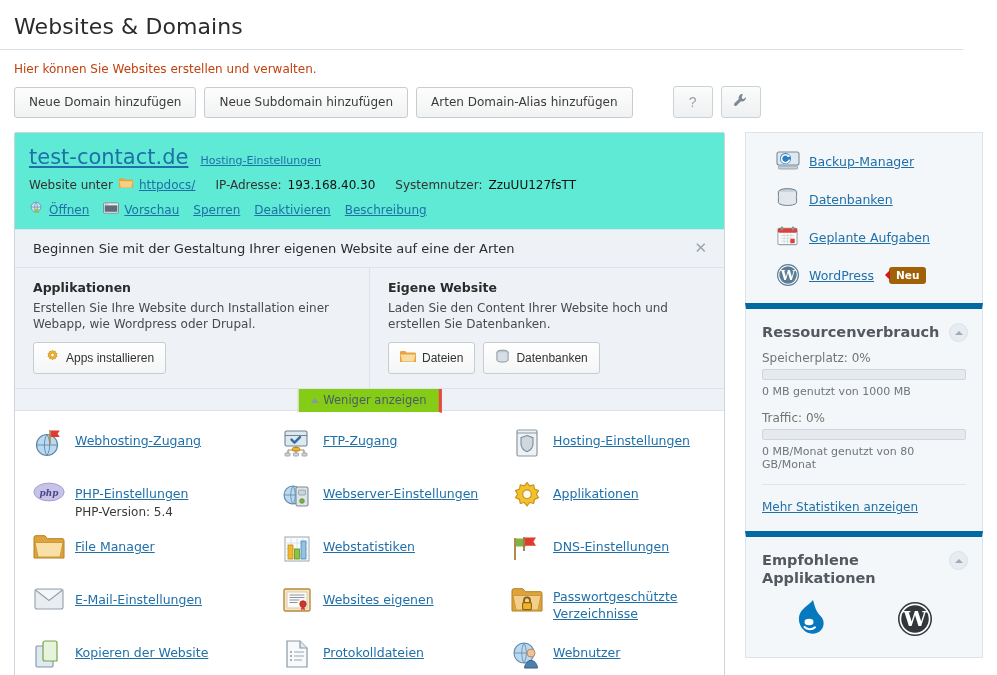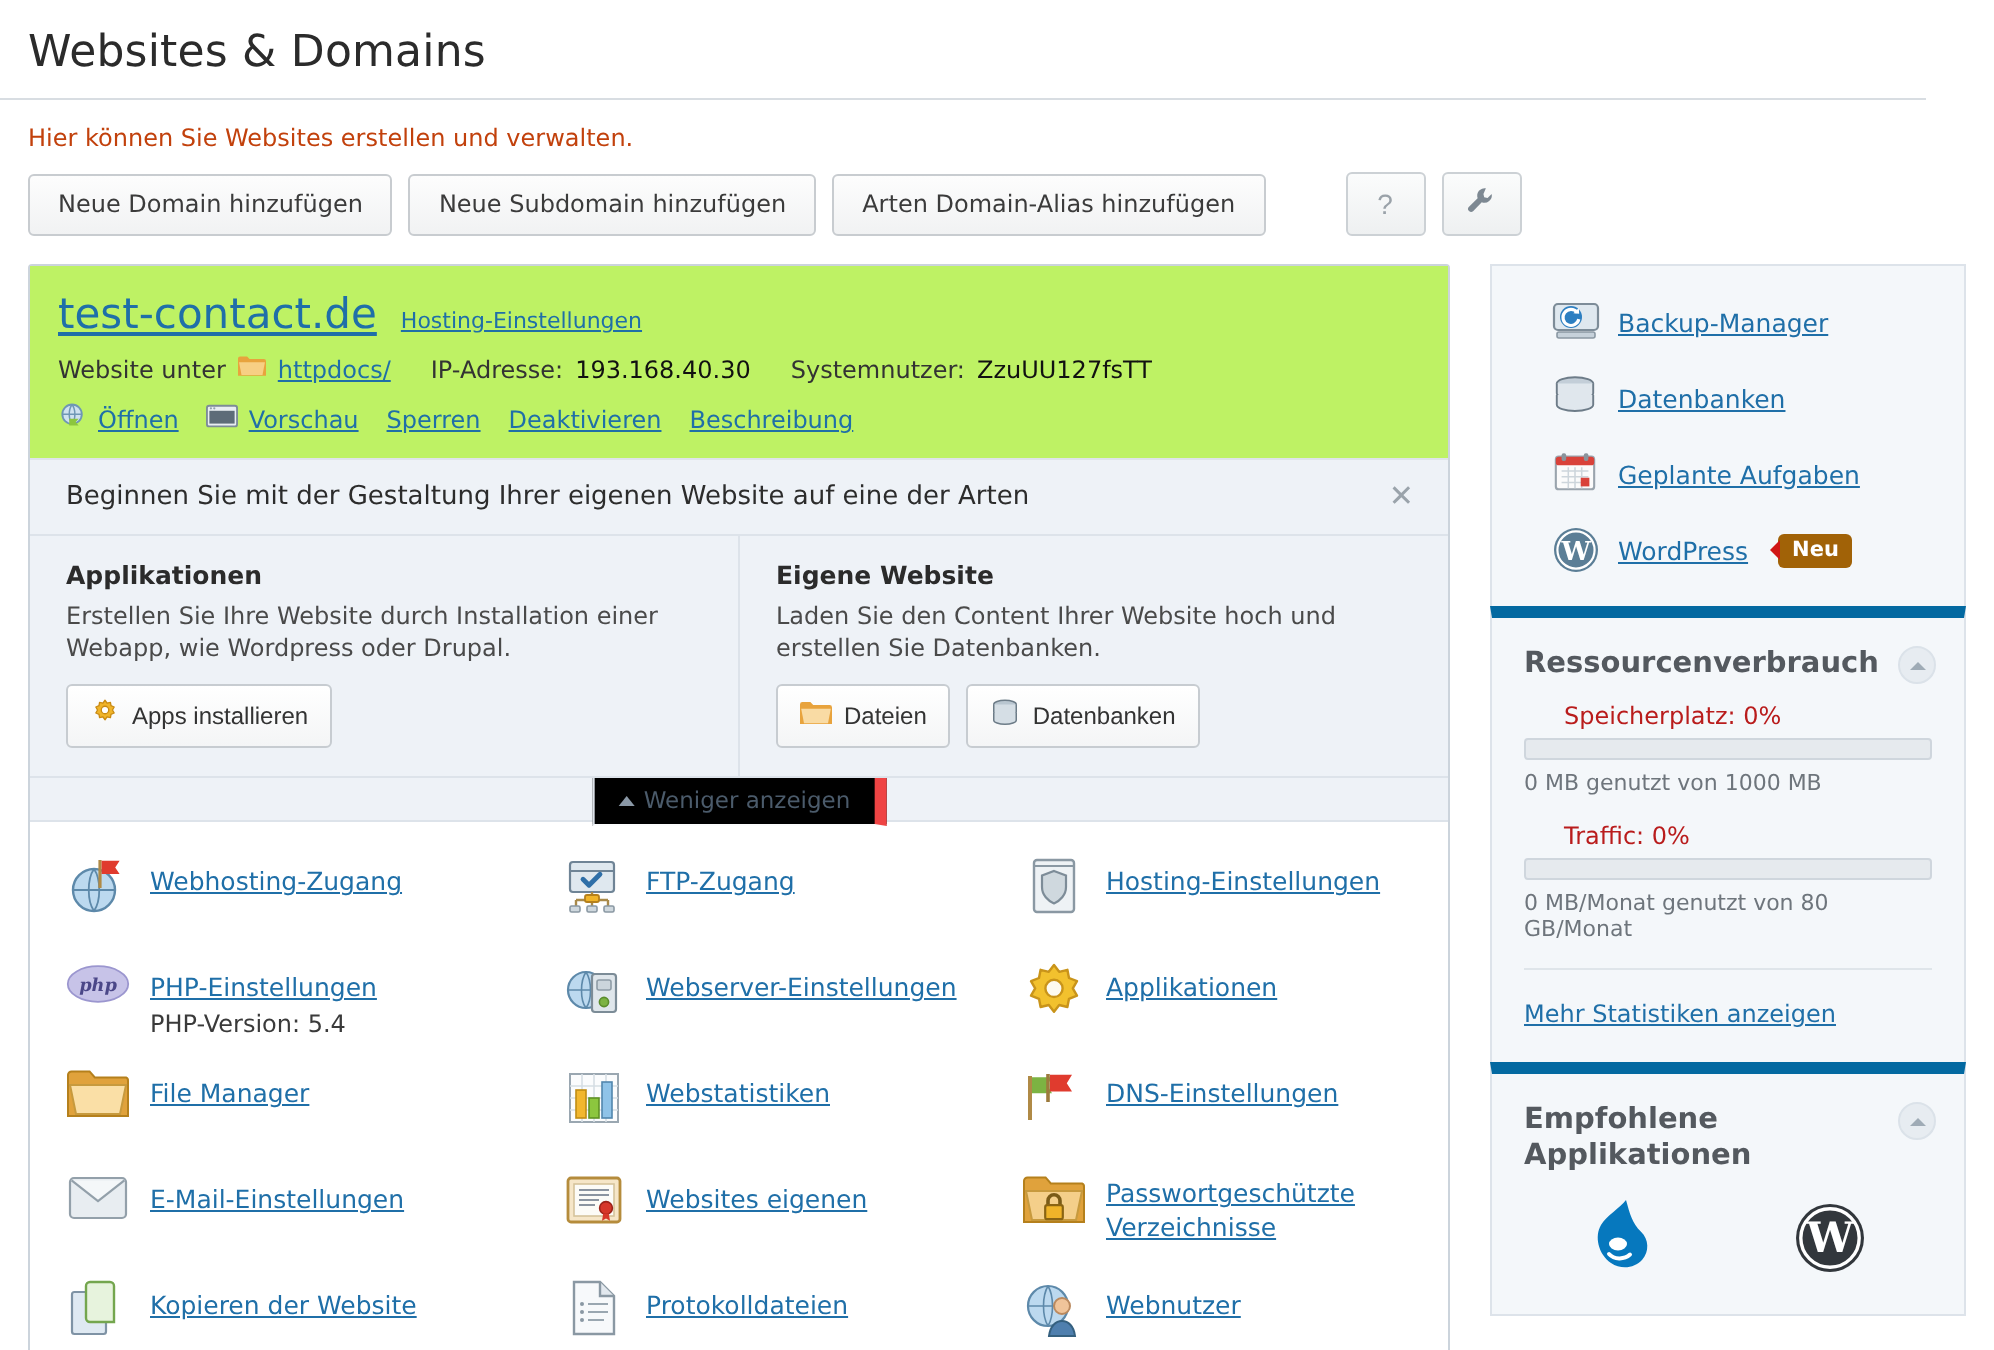--- a/index.html
+++ b/index.html
@@ -53,21 +53,21 @@
   #side-col { width: 238px; margin-left: 20px; }
 
   
   #domain-panel {
     border: 1px solid #ccd4dc;
     background: #ffffff;
     border-radius: 2px;
   }
   #domain-head {
     padding: 12px 14px 10px 14px;
-    background: #bef264;
+    background: #5eead4;
     border-bottom: 1px solid #dfe4e9;
   }
   #domain-name-row { display: flex; align-items: baseline; gap: 12px; }
   #domain-name {
     font-size: 21px; color: #1f6fa8;
     text-decoration: underline; cursor: pointer;
   }
   #hosting-settings-link {
     font-size: 11px; color: #1f6fa8; text-decoration: underline; cursor: pointer;
   }
@@ -117,22 +117,22 @@
     font-size: 12px; color: #333; padding: 6px 11px; cursor: pointer;
   }
 
   
   #toggle-bar {
     position: relative; height: 22px;
     background: #eef2f7; border-bottom: 1px solid #dde3ea;
   }
   #toggle-tab {
     position: absolute; left: 50%; transform: translateX(-50%);
-    top: 0; background: #000000;
-    border-left: 1px solid #dde3ea; border-right: 6px solid #ef4444;
+    top: 0; background: #84cc16;
+    border-left: 1px solid #dde3ea; border-right: 3px solid #ef4444;
     border-bottom: 1px solid #fbfcfd;
     padding: 4px 12px 5px 12px;
     font-size: 11.5px; color: #4b5b6b; cursor: pointer;
     display: flex; align-items: center; gap: 5px;
   }
   .caret-up {
     width: 0; height: 0; border-left: 4px solid transparent;
     border-right: 4px solid transparent; border-bottom: 5px solid #8a98a6;
   }
 
@@ -188,21 +188,21 @@
     position: absolute; right: 14px; top: 14px;
     width: 19px; height: 19px; border-radius: 50%;
     background: #e7ecf1; border: 1px solid #dbe2e9;
     display: flex; align-items: center; justify-content: center;
     cursor: pointer;
   }
   .collapse-btn .caret {
     width: 0; height: 0; border-left: 4px solid transparent;
     border-right: 4px solid transparent; border-bottom: 4px solid #9fabb6;
   }
-  .res-label { font-size: 12px; color: #b91c1c; margin-bottom: 4px; margin-left: 20px; }
+  .res-label { font-size: 12px; color: #737373; margin-bottom: 4px; }
   .bar {
     height: 11px; background: #e6eaee; border: 1px solid #cfd6dd;
     border-radius: 2px; overflow: hidden; margin-bottom: 5px;
   }
   .bar > i { display: block; height: 100%; background: #7cb342; }
   .res-note { font-size: 11px; color: #6e757c; margin-bottom: 13px; }
   .side-rule { height: 1px; background: #dfe5ea; margin: 4px 0 11px 0; }
   .side-link { font-size: 12px; color: #1f6fa8; text-decoration: underline; cursor: pointer; }
 
   .rec-desc { font-size: 12px; color: #6e757c; line-height: 1.45; margin-bottom: 12px; }

